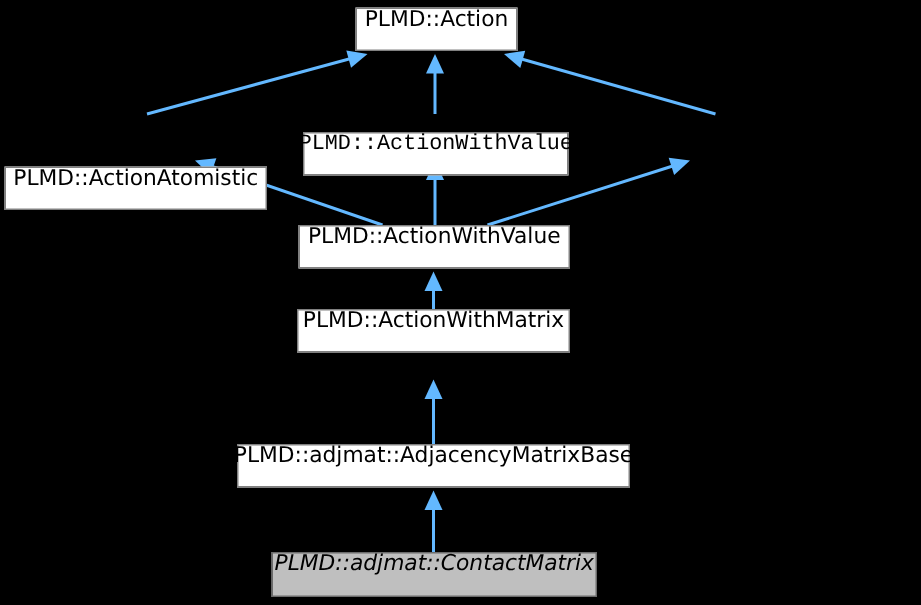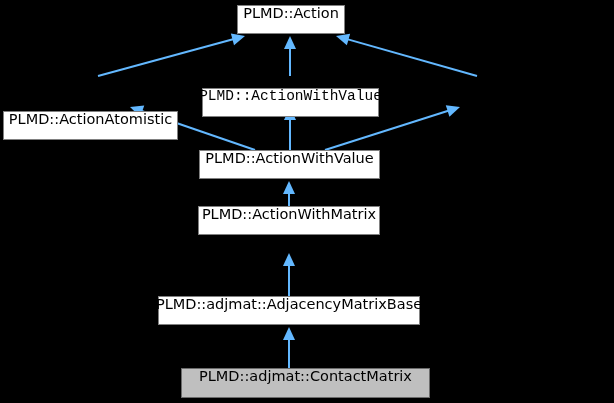--- a/index.html
+++ b/index.html
@@ -101,16 +101,16 @@
     </div>
     <div class="node" style="left: 199px; top: 150px; width: 181px; height: 29px;">
       <span class="node-label">PLMD::ActionWithValue</span>
     </div>
     <div class="node" style="left: 198px; top: 206px; width: 182px; height: 29px;">
       <span class="node-label">PLMD::ActionWithMatrix</span>
     </div>
     <div class="node" style="left: 158px; top: 296px; width: 262px; height: 29px;">
       <span class="node-label">PLMD::adjmat::AdjacencyMatrixBase</span>
     </div>
-    <div class="node highlight" style="left: 181px; top: 368px; width: 249px; height: 30px;">
+    <div class="node highlight" style="left: 181px; top: 368px; width: 217px; height: 30px; font-style: italic;">
       <span class="node-label">PLMD::adjmat::ContactMatrix</span>
     </div>
   </div>
 
 </body></html>

